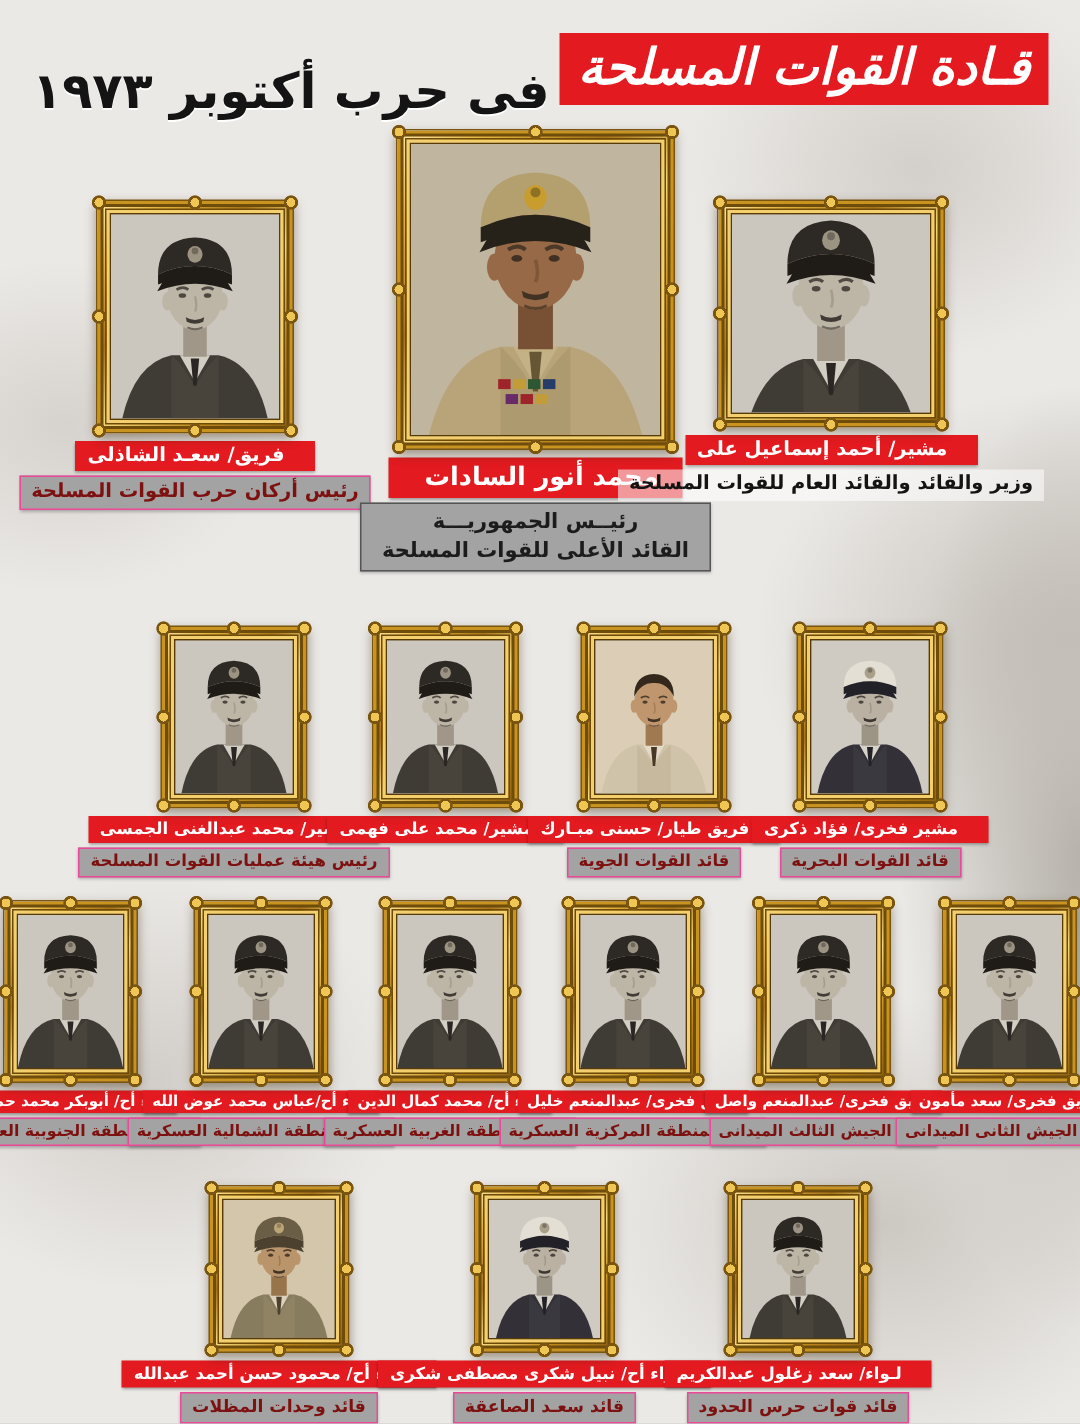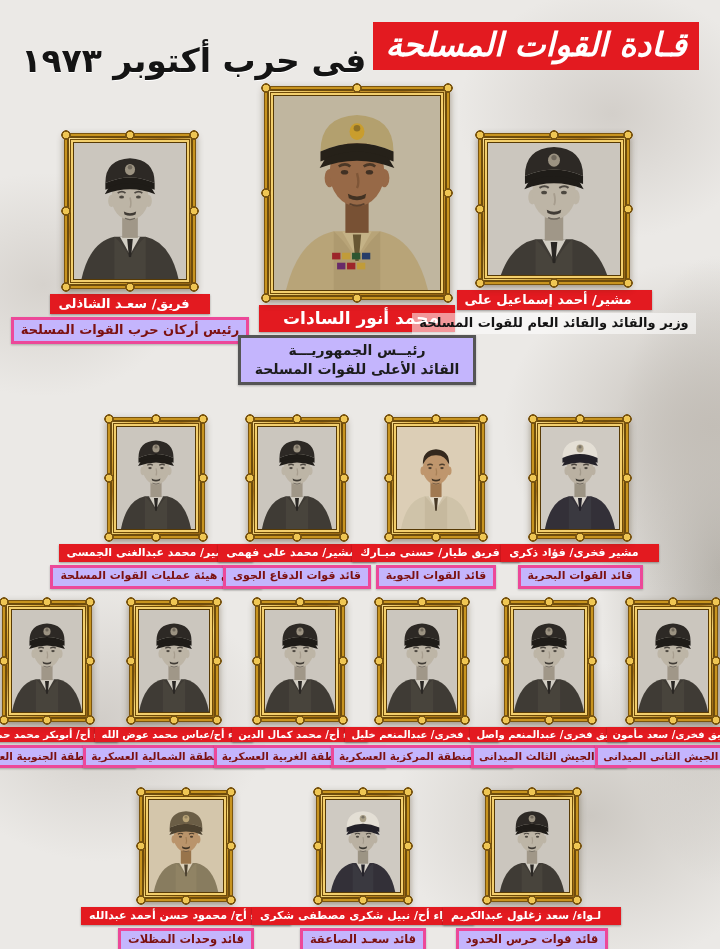--- a/index.html
+++ b/index.html
@@ -34,22 +34,22 @@
       radial-gradient(circle,#efc653 0 3px,#7a5510 3px 4.5px,rgba(0,0,0,0) 5px),
       radial-gradient(circle,#efc653 0 3px,#7a5510 3px 4.5px,rgba(0,0,0,0) 5px),
       radial-gradient(circle,#efc653 0 3px,#7a5510 3px 4.5px,rgba(0,0,0,0) 5px),
       radial-gradient(circle,#efc653 0 3px,#7a5510 3px 4.5px,rgba(0,0,0,0) 5px);
     background-size:12px 12px;background-repeat:no-repeat;
     background-position:left top,center top,right top,left center,right center,left bottom,center bottom,right bottom;}
   .photo{display:block;background:#cfcbc3;border:1px solid #573a05;overflow:hidden;}
   .photo svg{display:block;width:100%;height:100%;}
   .name-box{background:#e31a20;color:#ffffff;font-weight:bold;white-space:nowrap;
     padding:2px 20px 3px 8px;box-shadow:0 1px 2px rgba(0,0,0,.35);}
-  .title-box{background:#c4b5fd;color:#7c1110;font-weight:bold;white-space:nowrap;text-align:center;
-    padding:1px 7px 2px 7px;margin-top:3px;border:3px solid #ec4899;box-shadow:0 1px 2px rgba(0,0,0,.25);}
+  .title-box{background:#a3a3a3;color:#7c1110;font-weight:bold;white-space:nowrap;text-align:center;
+    padding:1px 7px 2px 7px;margin-top:3px;border:1px solid #ec4899;box-shadow:0 1px 2px rgba(0,0,0,.25);}
   .title-box.dark{color:#1c1c1c;border-color:#555;}
   .title-box.plain{background:rgba(255,255,255,.55);color:#141414;border:none;box-shadow:none;}
   .title-box span{display:block;line-height:1.35;}
   
   .p-r1c1{left:25px;top:133px;width:210px;}  .p-r1c1 .photo{width:112px;height:136px;}
   .p-r1c1 .name-box{font-size:13px;} .p-r1c1 .title-box{font-size:13px;}
   .p-r1c2{left:252px;top:86px;width:210px;}  .p-r1c2 .photo{width:166px;height:194px;}
   .p-r1c2 .name-box{font-size:17px;padding:3px 16px 4px 24px;} .p-r1c2 .title-box{font-size:14px;padding:3px 14px;}
   .p-r1c3{left:424px;top:133px;width:260px;} .p-r1c3 .photo{width:132px;height:132px;}
   .p-r1c3 .name-box{font-size:13px;} .p-r1c3 .title-box{font-size:13px;}
@@ -248,23 +248,20 @@
             <path d="M28 39 Q28 18 50 17 Q72 18 72 39 Q50 29 28 39 Z" fill="#2e2b26"></path>
             <path d="M28 39 Q50 29 72 39 L72 45 Q50 36 28 45 Z" fill="#1f1d19"></path>
             <path d="M31 43 Q50 35 69 43 L72.5 49 Q50 40 27.5 49 Z" fill="#1f1d19"></path>
             <ellipse cx="50" cy="27" rx="4.5" ry="5" fill="#a39a88"></ellipse>
             <ellipse cx="50" cy="25" rx="2" ry="2" fill="#1f1d19" opacity=".35"></ellipse>
             <rect width="100" height="128" fill="#241c10" opacity="0.05"></rect>
           </svg>
         </div>
     </div>
     <div class="name-box"><span>مشير/ محمد على فهمى</span></div>
-    <div class="title-box">
-        <span>قائد قوات الدفاع الجوى</span>
-      </div>
   </div>
   <div class="person r2 p-r2c3">
     <div class="frame">
       <div class="photo">
           <svg viewBox="0 0 100 128" preserveAspectRatio="xMidYMid slice" xmlns="http://www.w3.org/2000/svg">
             <rect width="100" height="128" fill="#e6d9bf"></rect>
             <path d="M6 128 Q13 92 36 87 L64 87 Q87 92 94 128 Z" fill="#d9cdb2"></path>
             <path d="M36 87 Q44 94 50 106 Q56 94 64 87 L64 128 H36 Z" fill="#c4b697" opacity=".45"></path>
             <path d="M41 87 L50 103 L59 87 Z" fill="#efe6d2"></path>
             <path d="M47.5 89 L52.5 89 L51 105 L49 105 Z" fill="#4a3b28"></path>

